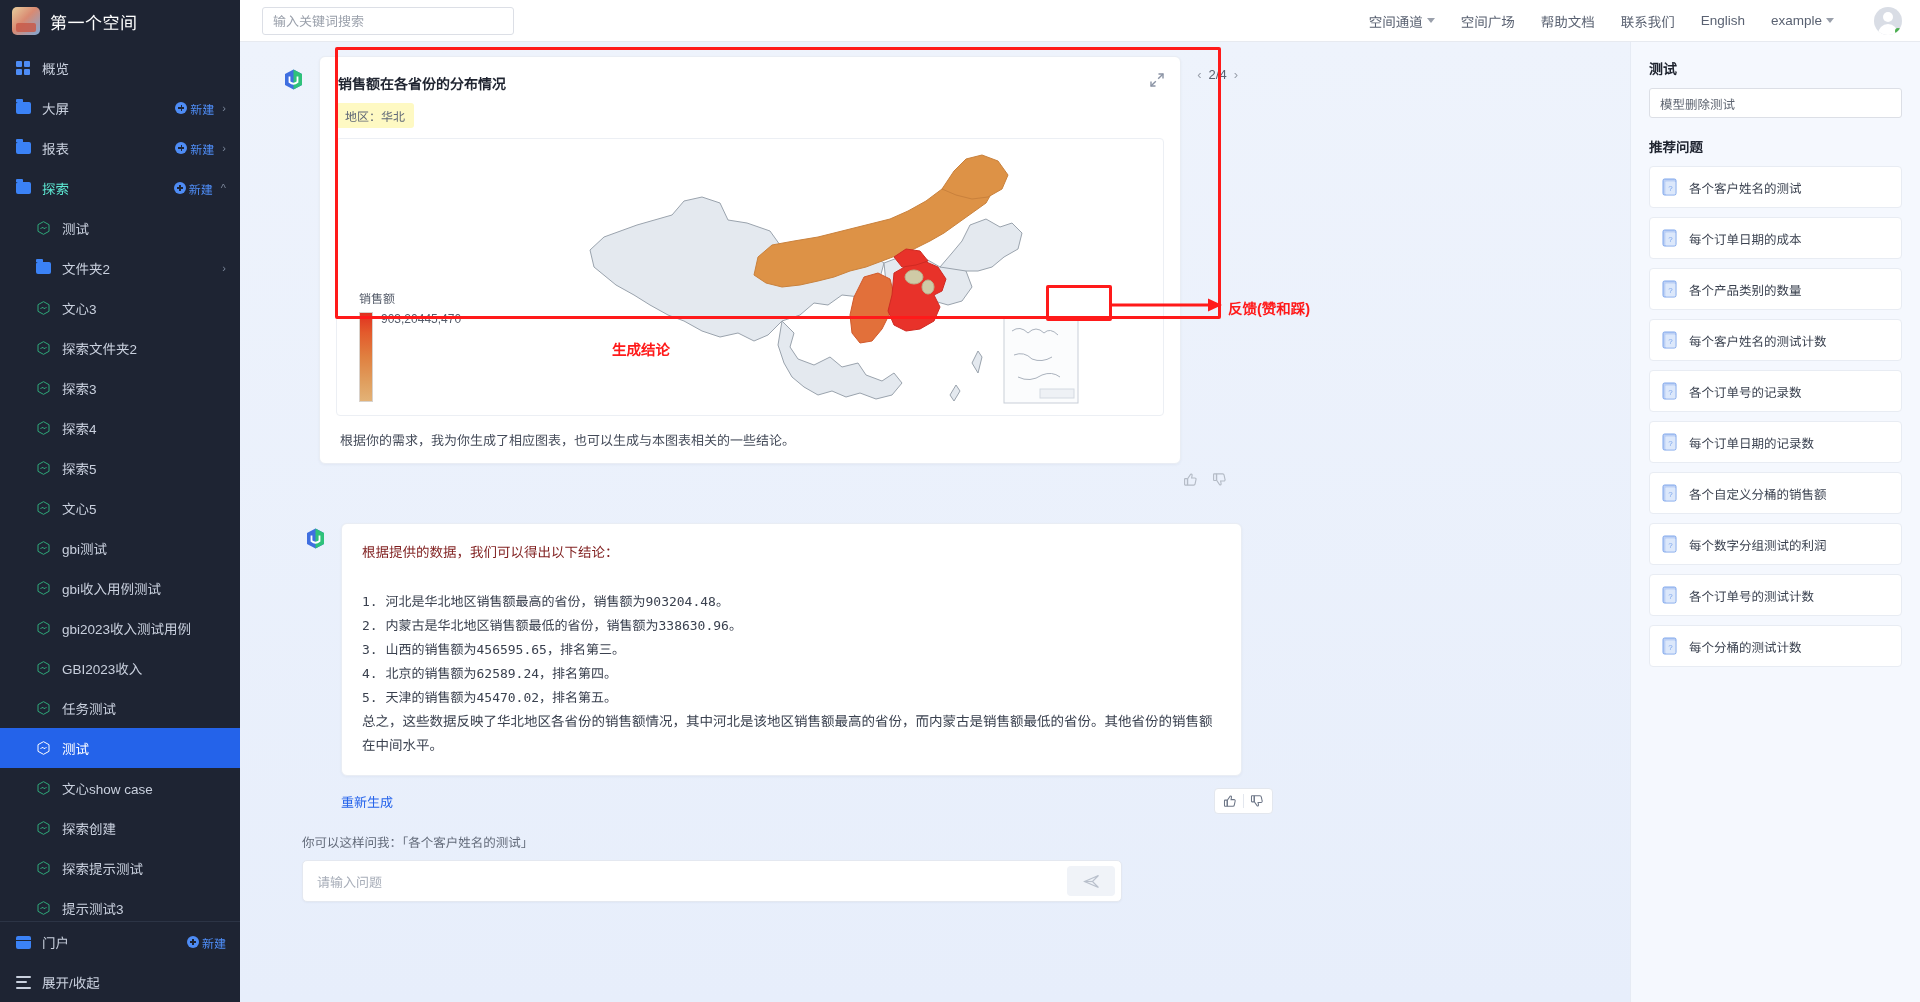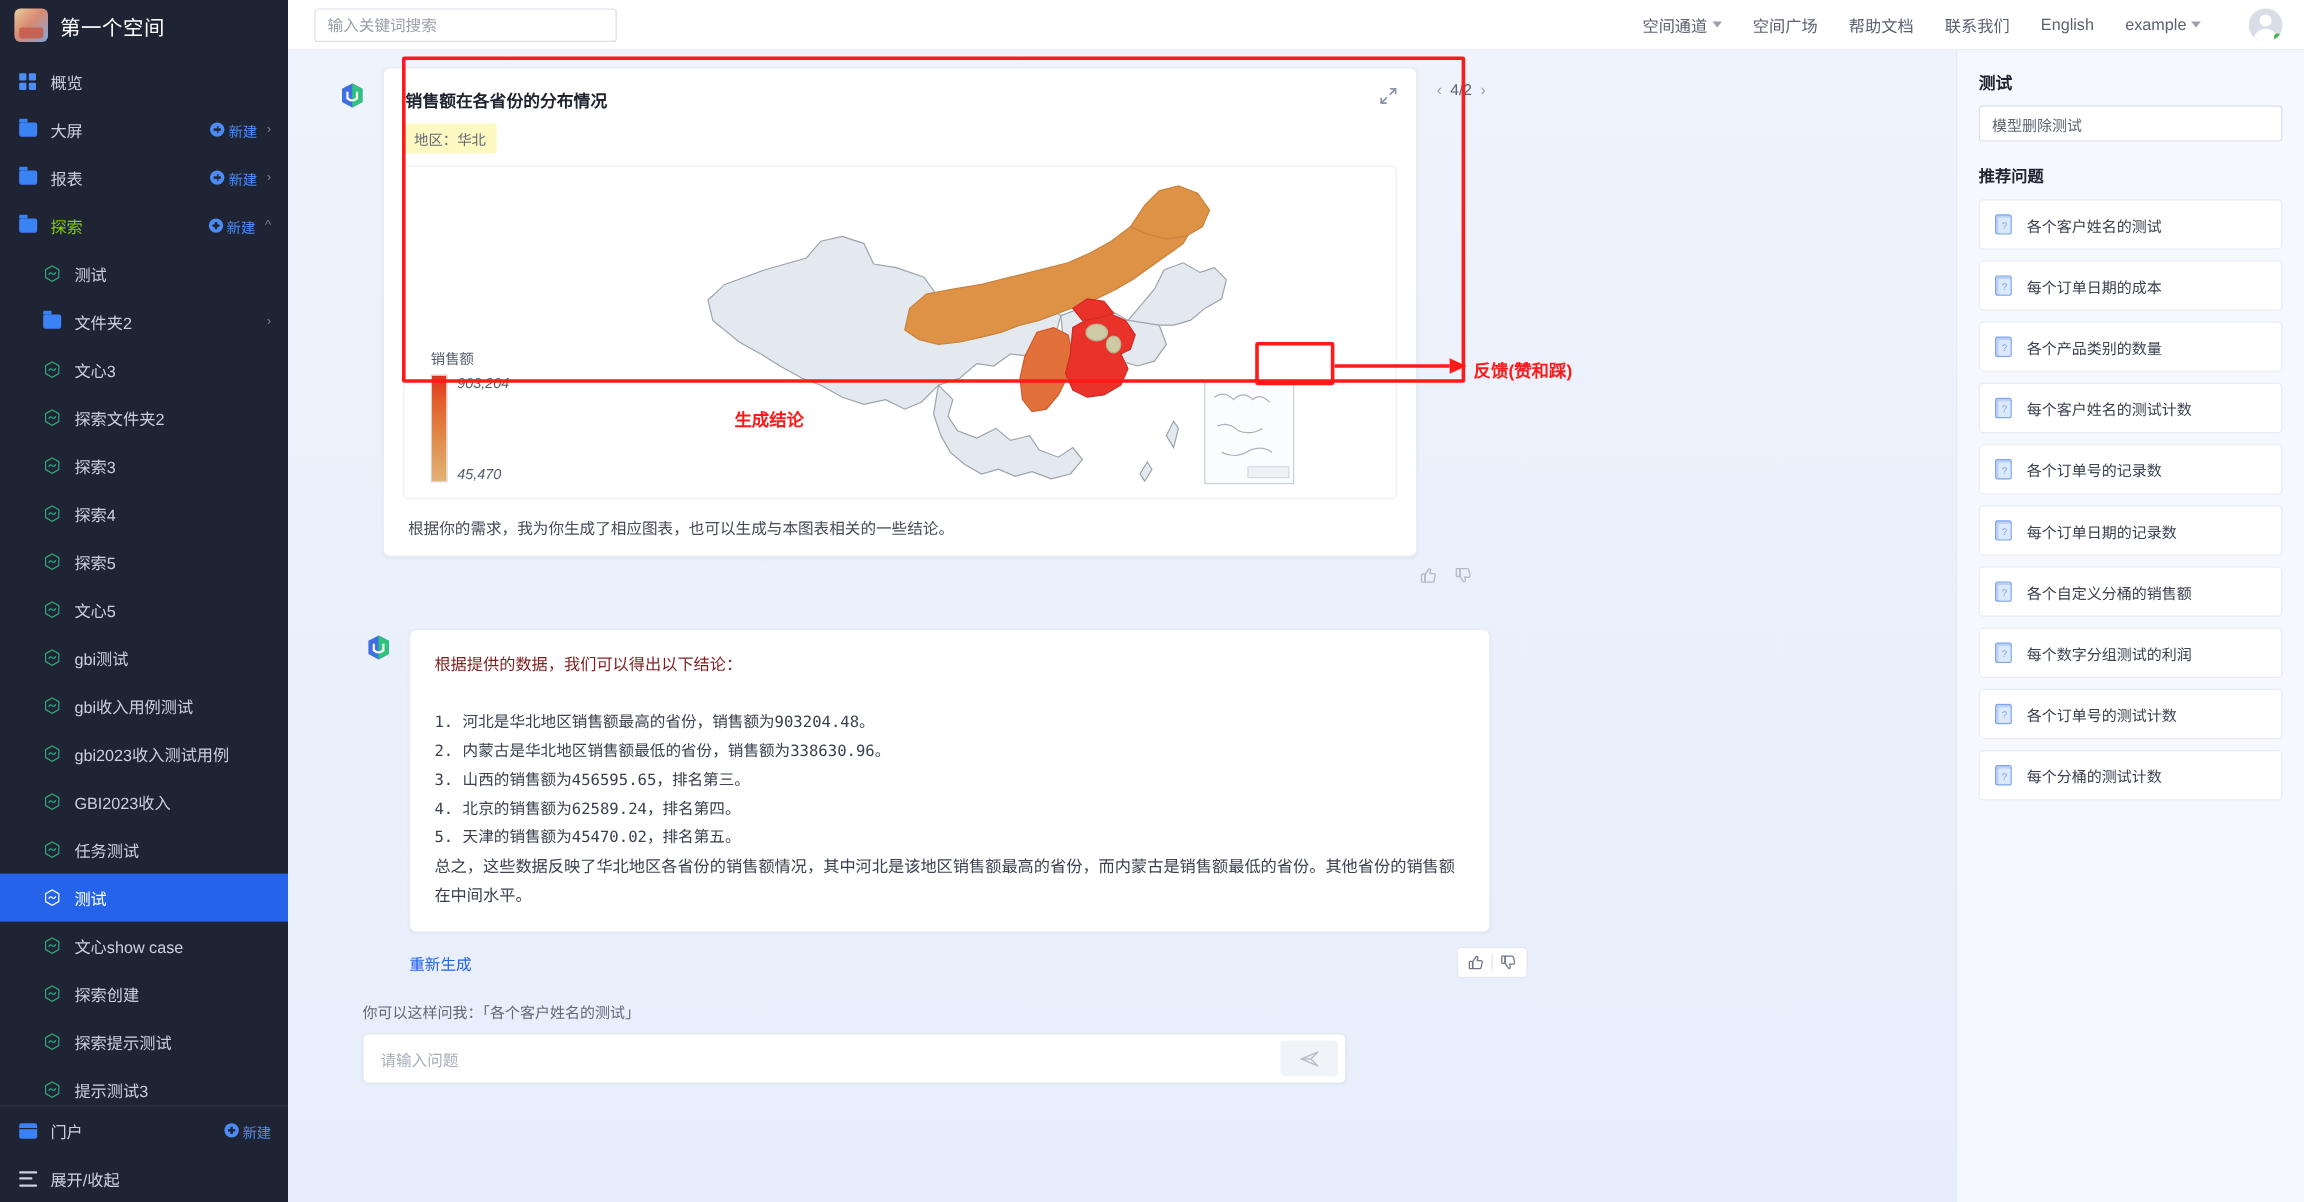--- a/index.html
+++ b/index.html
@@ -35,21 +35,21 @@
   }
   .sb-row .ic { width: 20px; flex: 0 0 20px; display: flex; align-items: center; }
   .sb-row .lbl { flex: 1; white-space: nowrap; overflow: hidden; text-overflow: clip; padding-left: 6px; }
   .sb-row .new {
     font-size: 12px; color: #4e8cf5; display: flex; align-items: center; gap: 3px; flex: 0 0 auto;
   }
   .sb-row .chev { color: #7b8699; font-size: 11px; margin-left: 8px; }
   .sb-row.lvl2 { padding-left: 36px; font-size: 13.5px; }
   .sb-row.active { background: #2463ea; }
   .sb-row.active .lbl { color: #fff; }
-  .sb-row.brandtext .lbl { color: #84cc16; }
+  .sb-row.brandtext .lbl { color: #5eead4; }
 
   .sb-bottom {
     position: absolute; left: 0; bottom: 0; width: 240px;
     border-top: 1px solid #2c3445; background: #1e2433;
   }
   .sb-bottom .sb-row { height: 40px; }
   .icon-folder { width: 15px; height: 12px; background: #3b82f6; border-radius: 2px; position: relative; }
   .icon-folder::before { content:""; position:absolute; top:-3px; left:0; width:7px; height:3px; background:#3b82f6; border-radius:1px 1px 0 0; }
   .icon-grid { width: 14px; height: 14px; display:grid; grid-template-columns:1fr 1fr; grid-template-rows:1fr 1fr; gap:2px; }
   .icon-grid i { background:#4e8cf5; border-radius:1px; }
@@ -491,21 +491,21 @@
                 </svg>
               </div>
               <div><span class="chip">地区：华北</span></div>
 
               <div class="plot-box">
 
                 <div style="position:absolute;left:22px;top:150px;">
                   <div style="font-size:12px;color:#555c6a;">销售额</div>
                   <div style="display:flex;align-items:flex-start;margin-top:6px;">
                     <div style="width:14px;height:90px;background:linear-gradient(180deg,#e03020 0%,#e35a2c 22%,#e08040 50%,#e0a060 80%,#e3b277 100%);border:1px solid #d8d2cc;"></div>
-                    <div style="height:90px;display:flex;flex-direction:column;justify-content:space-between;margin-left:8px;font-size:12px;color:#555c6a;font-style:italic;">
+                    <div style="height:90px;display:flex;flex-direction:row;justify-content:space-between;margin-left:8px;font-size:12px;color:#555c6a;">
                       <span>903,204</span>
                       <span>45,470</span>
                     </div>
                   </div>
                 </div>
 
                 <svg width="540" height="265" viewBox="0 0 540 265" style="position:absolute;left:205px;top:6px;">
                   <g stroke="#9aa3ad" stroke-width="1" fill="#e4e9ef">
                     <path d="M52 122 L48 105 L62 92 L95 80 L130 70 L142 56 L160 52 L178 58 L186 75 L205 78 L228 86 L238 100 L252 104 L266 96 L288 100 L300 112 L316 118 L330 110 L342 118 L336 140 L318 152 L300 150 L286 160 L272 158 L258 170 L240 176 L226 190 L212 196 L196 188 L178 192 L160 186 L142 176 L126 170 L108 160 L92 150 L74 140 Z"></path>
                     <path d="M240 176 L252 188 L248 202 L256 214 L272 220 L288 212 L300 222 L316 218 L324 230 L340 236 L352 228 L360 238 L350 250 L334 254 L318 248 L304 252 L290 246 L276 250 L262 242 L250 232 L242 218 L236 200 Z"></path>
@@ -533,21 +533,21 @@
                   <path d="M472 210 q10 -4 18 4 q10 4 20 -2" fill="none" stroke="#aab2bd"></path>
                   <path d="M476 232 q12 6 24 -2 q10 -4 18 2" fill="none" stroke="#aab2bd"></path>
                   <rect x="498" y="244" width="34" height="9" fill="#eef1f5" stroke="#d4d9e1"></rect>
                 </svg>
               </div>
 
               <div class="map-note">根据你的需求，我为你生成了相应图表，也可以生成与本图表相关的一些结论。</div>
 
               <div class="pager">
                 <span class="arw">‹</span>
-                <span>4/2</span>
+                <span>2/4</span>
                 <span class="arw">›</span>
               </div>
             </div>
           </div>
 
           <div class="fb-top" style="width:910px;margin:8px 0 4px 39px;">
             <span>
               <svg width="15" height="15" viewBox="0 0 16 16" fill="none" stroke="#b4bbc6" stroke-width="1.2">
                   <path d="M5 14V7l3.2-4.6c.9-.5 1.7.2 1.5 1.2L9.2 6.4h3.4c.9 0 1.5.8 1.3 1.6l-1 4.7c-.1.8-.8 1.3-1.6 1.3H5z"></path>
                   <rect x="1.7" y="7" width="3" height="7" rx="0.6"></rect>

